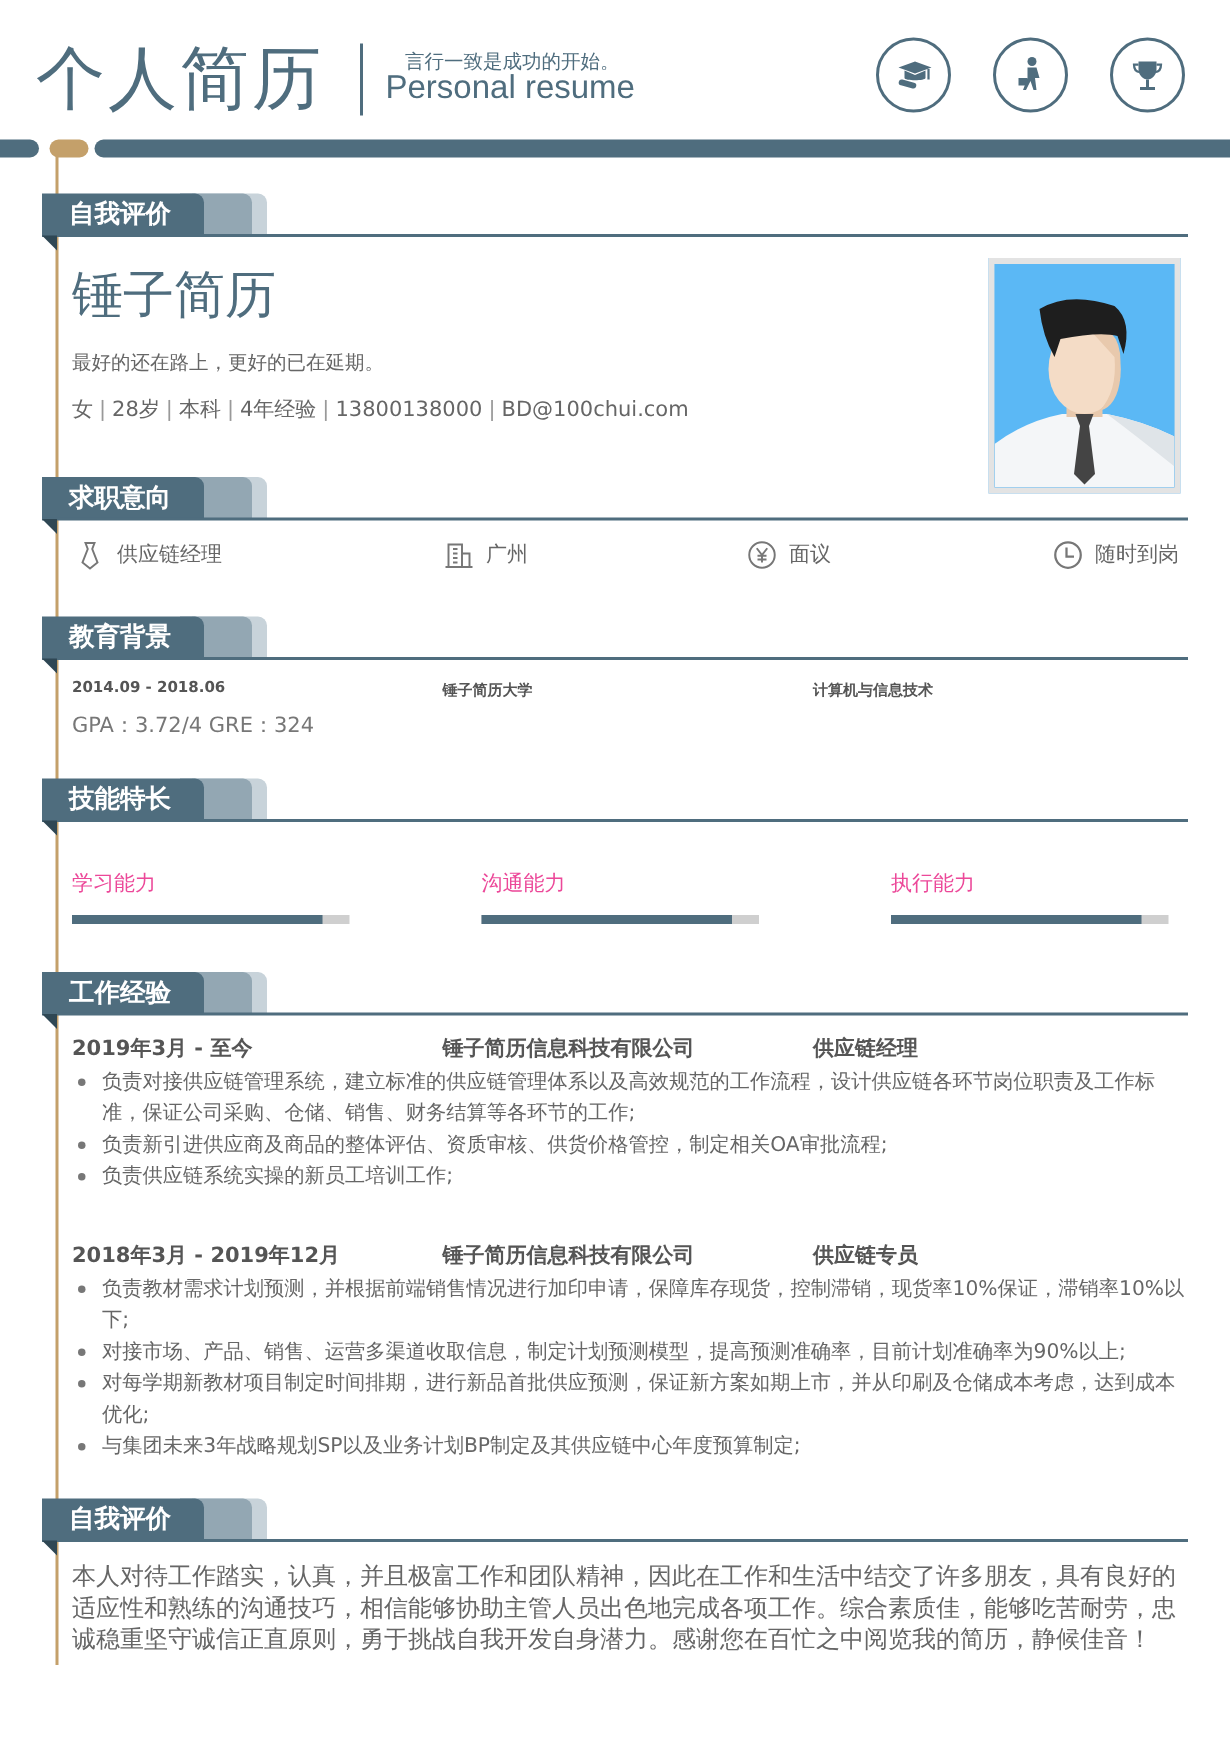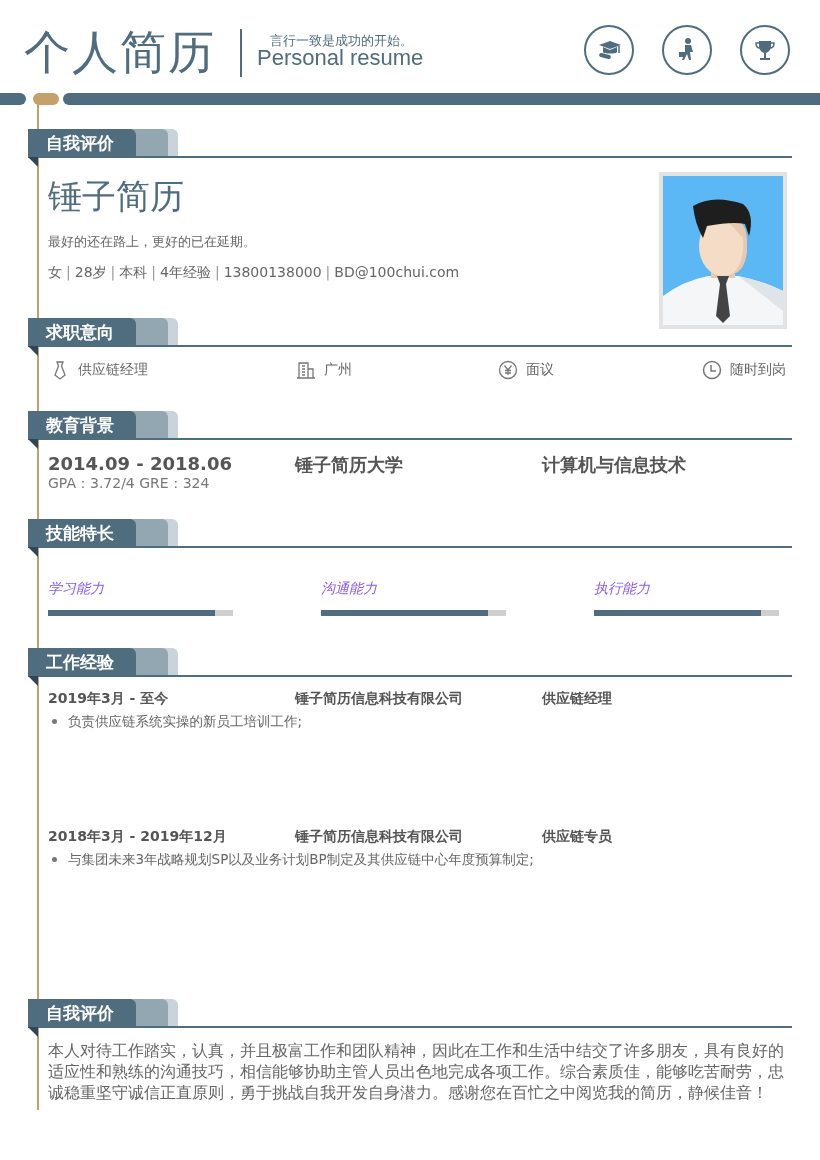--- a/index.html
+++ b/index.html
@@ -34,25 +34,25 @@
   .motto { position: absolute; left: 48px; top: 233px; font-size: 13px; color: #666; }
   .contact { position: absolute; left: 48px; top: 264px; font-size: 14px; color: #666; }
   .contact .sep { color: #999; margin: 0 4px; }
   .photo { position: absolute; left: 659px; top: 172px; width: 128px; height: 157px; border: 4px solid #e3e3e3; background: #5bb8f5; overflow: hidden; }
 
   
   .intent-item { position: absolute; top: 360px; display: flex; align-items: center; font-size: 14px; color: #666; }
   .intent-item svg { width: 20px; height: 20px; margin-right: 8px; }
 
   
-  .edu-b { position: absolute; top: 453px; font-size: 18px; font-weight: bold; color: #555; }
+  .edu-b { position: absolute; top: 453px; font-size: 10px; font-weight: bold; color: #555; }
   .edu-gpa { position: absolute; left: 48px; top: 475px; font-size: 14px; color: #777; }
 
   
-  .skill-label { position: absolute; top: 580px; font-size: 14px; color: #8b5cf6; font-style: italic; }
+  .skill-label { position: absolute; top: 580px; font-size: 14px; color: #ec4899; }
   .skill-track { position: absolute; top: 610px; width: 185px; height: 6px; background: #cfcfcf; }
   .skill-fill { height: 6px; background: #4f6d7e; }
 
   
   .job-head { position: absolute; left: 48px; width: 740px; font-size: 14px; font-weight: bold; color: #555; }
   .job-head span { position: absolute; top: 0; white-space: nowrap; }
   .bullets { position: absolute; left: 48px; width: 742px; list-style: none; font-size: 13.5px; color: #666; line-height: 21px; }
   .bullets li { position: relative; padding-left: 20px; }
   .bullets li::before { content: ""; position: absolute; left: 4px; top: 8px; width: 5px; height: 5px; border-radius: 50%; background: #777; }
 
@@ -193,28 +193,33 @@
   <div class="tab">工作经验</div>
   <div class="line"></div>
     <div class="fold"></div>
 </div>
 <div class="job-head" style="top:690px">
   <span style="left:0">2019年3月 - 至今</span>
   <span style="left:247px">锤子简历信息科技有限公司</span>
   <span style="left:494px">供应链经理</span>
 </div>
 <ul class="bullets" style="top:711px">
+  <li>负责对接供应链管理系统，建立标准的供应链管理体系以及高效规范的工作流程，设计供应链各环节岗位职责及工作标准，保证公司采购、仓储、销售、财务结算等各环节的工作;</li>
+  <li>负责新引进供应商及商品的整体评估、资质审核、供货价格管控，制定相关OA审批流程;</li>
   <li>负责供应链系统实操的新员工培训工作;</li>
 </ul>
 <div class="job-head" style="top:828px">
   <span style="left:0">2018年3月 - 2019年12月</span>
   <span style="left:247px">锤子简历信息科技有限公司</span>
   <span style="left:494px">供应链专员</span>
 </div>
 <ul class="bullets" style="top:849px">
+  <li>负责教材需求计划预测，并根据前端销售情况进行加印申请，保障库存现货，控制滞销，现货率10%保证，滞销率10%以下;</li>
+  <li>对接市场、产品、销售、运营多渠道收取信息，制定计划预测模型，提高预测准确率，目前计划准确率为90%以上;</li>
+  <li>对每学期新教材项目制定时间排期，进行新品首批供应预测，保证新方案如期上市，并从印刷及仓储成本考虑，达到成本优化;</li>
   <li>与集团未来3年战略规划SP以及业务计划BP制定及其供应链中心年度预算制定;</li>
 </ul>
 
 <div class="sec" style="top:999px">
   <div class="layer2"></div>
     <div class="layer1"></div>
   <div class="tab">自我评价</div>
   <div class="line"></div>
     <div class="fold"></div>
 </div>

